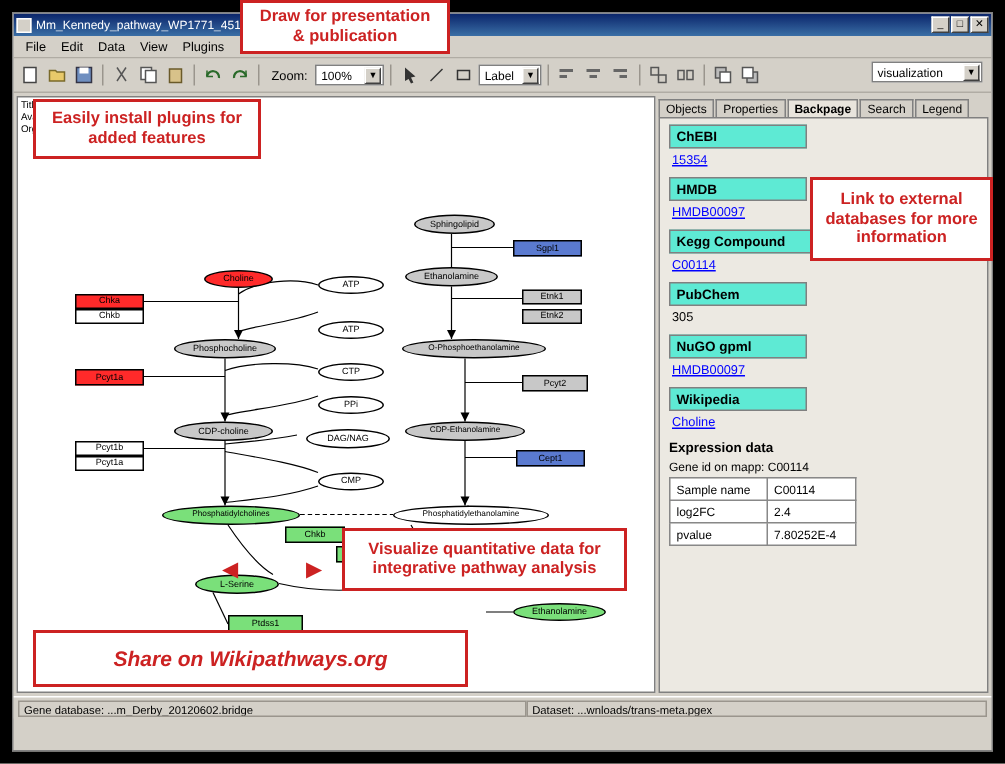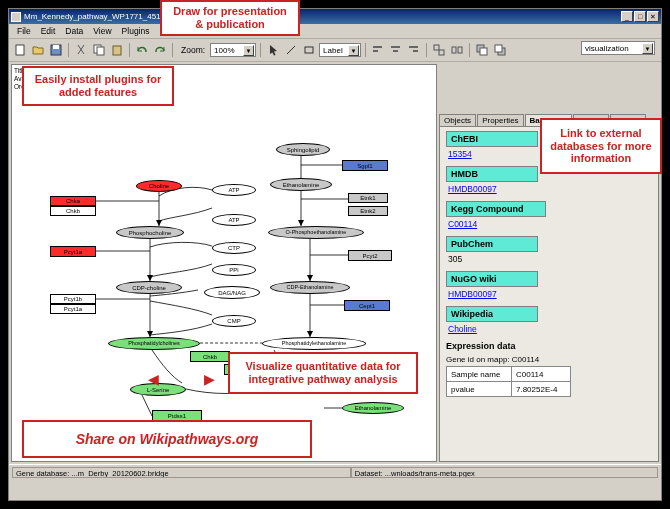--- a/index.html
+++ b/index.html
@@ -68,21 +68,21 @@
   .right-combo { position:absolute; right:6px; top:32px; width:74px; }
   
   .workspace { display:flex; height:402px; background:#d4d0c8; }
   .canvas-wrap {
     width:426px; background:#fff; border:1px solid #808080; margin:2px;
     position:relative; overflow:hidden; box-sizing:border-box;
   }
   .side {
     flex:1; margin:2px 2px 2px 0; display:flex; flex-direction:column;
   }
-  .tabrow { display:flex; height:14px; align-items:flex-end;margin-top:48px; }
+  .tabrow { display:flex; height:14px; align-items:flex-end; }
   .tab {
     font-size:8px; padding:1px 4px; background:#d4d0c8;
     border:1px solid #808080; border-bottom:none; margin-right:1px;
     box-sizing:border-box;
   }
   .tab.active { background:#e8e4dc; font-weight:bold; }
   .sidepanel {
     flex:1; background:#ece9e2; border:1px solid #808080; overflow:hidden;
     padding:4px 6px; box-sizing:border-box;
   }
@@ -393,35 +393,39 @@
 
         <div class="db-box">HMDB</div>
         <div class="db-val">HMDB00097</div>
 
         <div class="db-box" style="width:100px">Kegg Compound</div>
         <div class="db-val">C00114</div>
 
         <div class="db-box">PubChem</div>
         <div class="db-val plain">305</div>
 
-        <div class="db-box">NuGO wiki</div>
+        <div class="db-box">NuGO gpml</div>
         <div class="db-val">HMDB00097</div>
 
         <div class="db-box">Wikipedia</div>
         <div class="db-val">Choline</div>
 
         <div class="exp-title">Expression data</div>
         <div class="gene-id">Gene id on mapp: C00114</div>
         <table class="exp">
           <tbody>
               <tr>
             <td class="k">Sample name</td>
             <td class="v">C00114</td>
           </tr>
           <tr>
+            <td class="k">log2FC</td>
+            <td class="v">2.4</td>
+          </tr>
+          <tr>
             <td class="k">pvalue</td>
             <td class="v">7.80252E-4</td>
           </tr>
         </tbody>
           </table>
       </div>
     </div>
   </div>
 
   <div class="statusbar">

